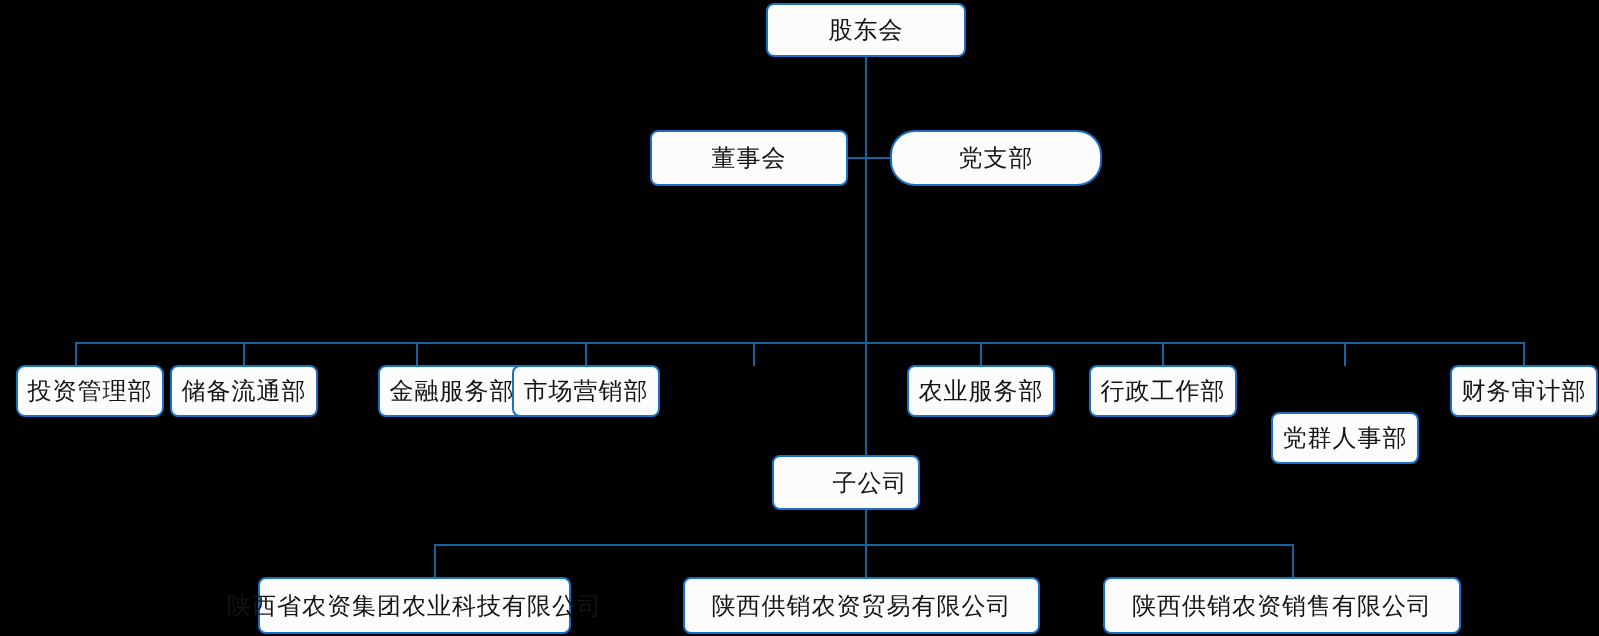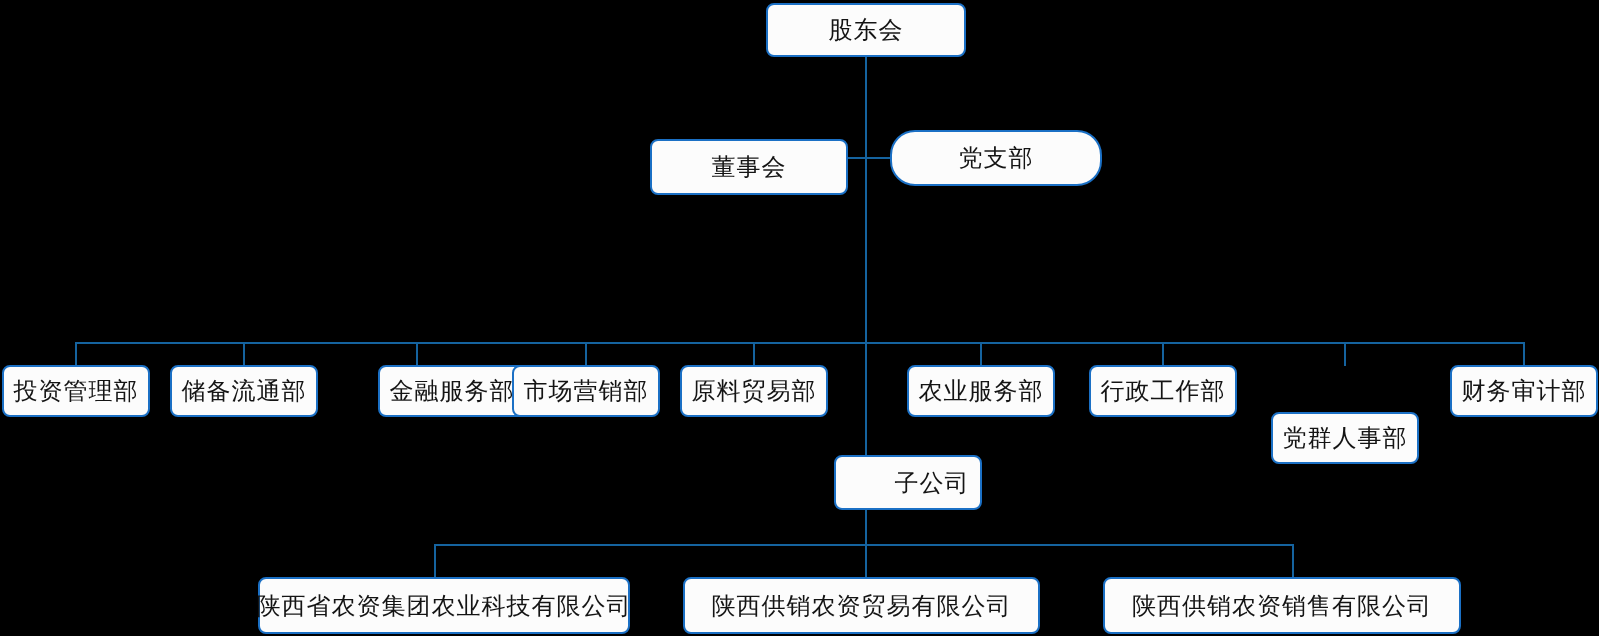--- a/index.html
+++ b/index.html
@@ -35,39 +35,39 @@
   .hline, .vline {
     position: absolute;
     background: var(--connector, #15639f);
     z-index: 1;
   }
   .hline { height: 2px; }
   .vline { width: 2px; }
 
   
   #n-shareholders { left: 766px; top: 3px;   width: 200px; height: 54px; }
-  #n-board        { left: 650px; top: 130px; width: 198px; height: 56px; margin-top: 9px; }
+  #n-board        { left: 650px; top: 130px; width: 198px; height: 56px; }
   #n-party        { left: 890px; top: 130px; width: 212px; height: 56px; border-radius: 25px; }
   #n-management   { left: 766px; top: 254px; width: 200px; height: 54px; }
 
   .dept { top: 365px; height: 52px; width: 148px; }
-  #n-dept-0 { left: 2px; }
+  #n-dept-0 { left: 16px; border-radius: 9px; }
   #n-dept-1 { left: 170px; }
   #n-dept-2 { left: 334px; margin-left: 44px; }
   #n-dept-3 { left: 512px; }
   #n-dept-4 { left: 680px; }
   #n-dept-5 { left: 907px; }
   #n-dept-6 { left: 1089px; }
   #n-dept-7 { left: 1271px; margin-top: 47px; }
   #n-dept-8 { left: 1450px; }
 
-  #n-subgroup { left: 834px; top: 455px; width: 148px; height: 55px; padding-left: 48px; }
+  #n-subgroup { left: 772px; top: 455px; width: 148px; height: 55px; padding-left: 48px; }
 
   .subsidiary { top: 577px; height: 57px; }
-  #n-sub-0 { left: 258px;  width: 372px; font-family: Liberation Mono, monospace; }
+  #n-sub-0 { left: 258px;  width: 313px; font-family: Liberation Mono, monospace; }
   #n-sub-1 { left: 683px;  width: 357px; }
   #n-sub-2 { left: 1103px; width: 358px; }
 </style>
 </head>
 <body>
 
 <div id="canvas">
 
   <div class="vline" style="left:865px; top:57px;  height:521px;"></div>
   <div class="hline" style="left:848px; top:157px; width:42px;"></div>
@@ -105,23 +105,20 @@
   </div>
   <div class="node dept" id="n-dept-1">
     <span>储备流通部</span>
   </div>
   <div class="node dept" id="n-dept-2">
     <span>金融服务部</span>
   </div>
   <div class="node dept" id="n-dept-3">
     <span>市场营销部</span>
   </div>
-  <div class="node dept" id="n-dept-4">
-    <span>原料贸易部</span>
-  </div>
   <div class="node dept" id="n-dept-5">
     <span>农业服务部</span>
   </div>
   <div class="node dept" id="n-dept-6">
     <span>行政工作部</span>
   </div>
   <div class="node dept" id="n-dept-7">
     <span>党群人事部</span>
   </div>
   <div class="node dept" id="n-dept-8">

